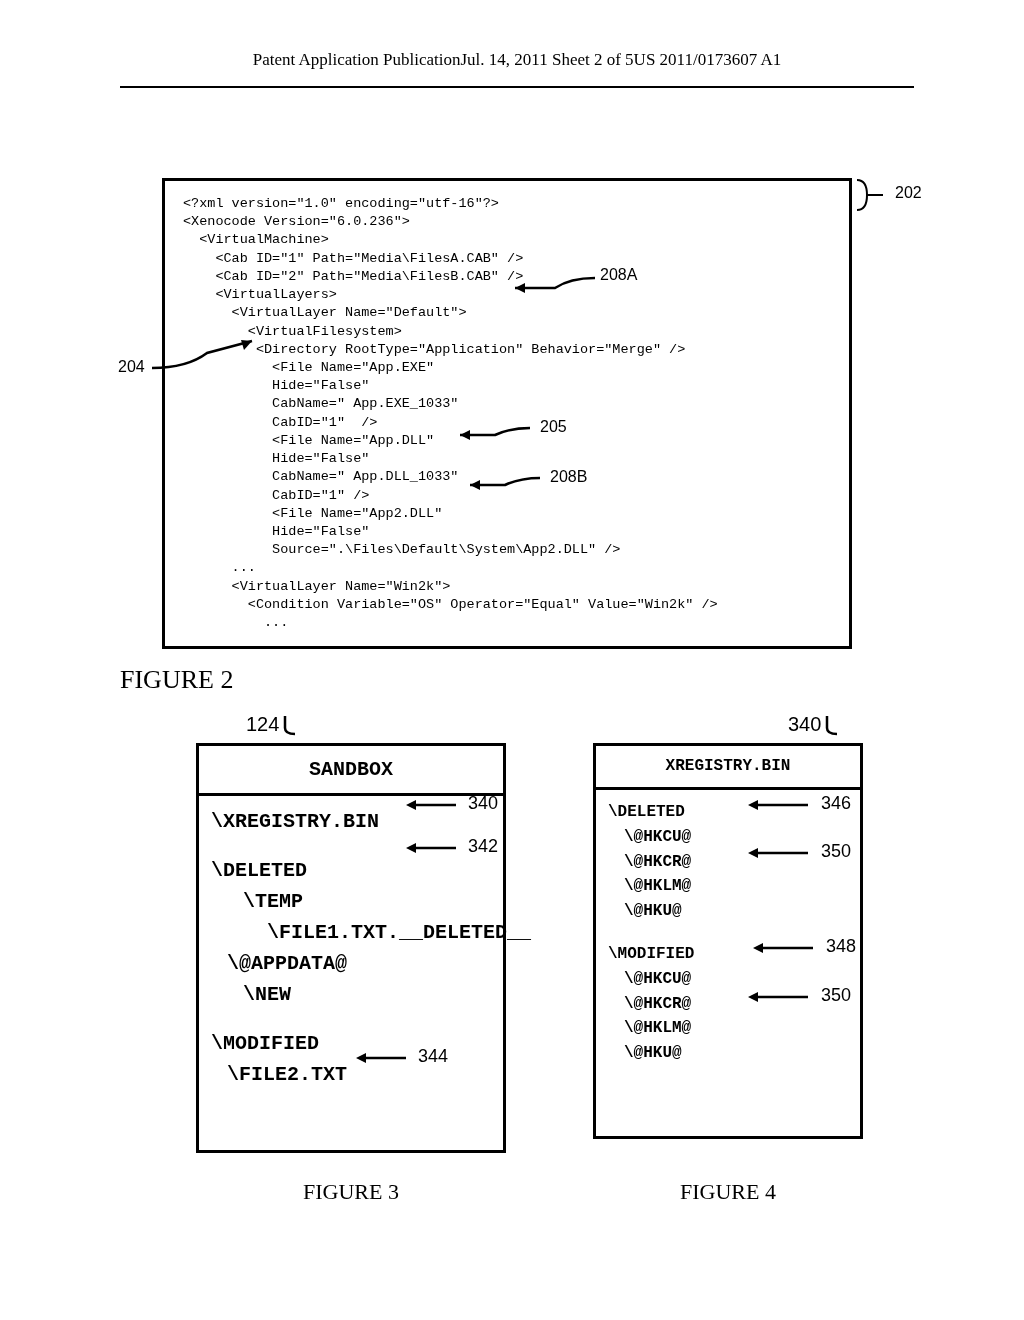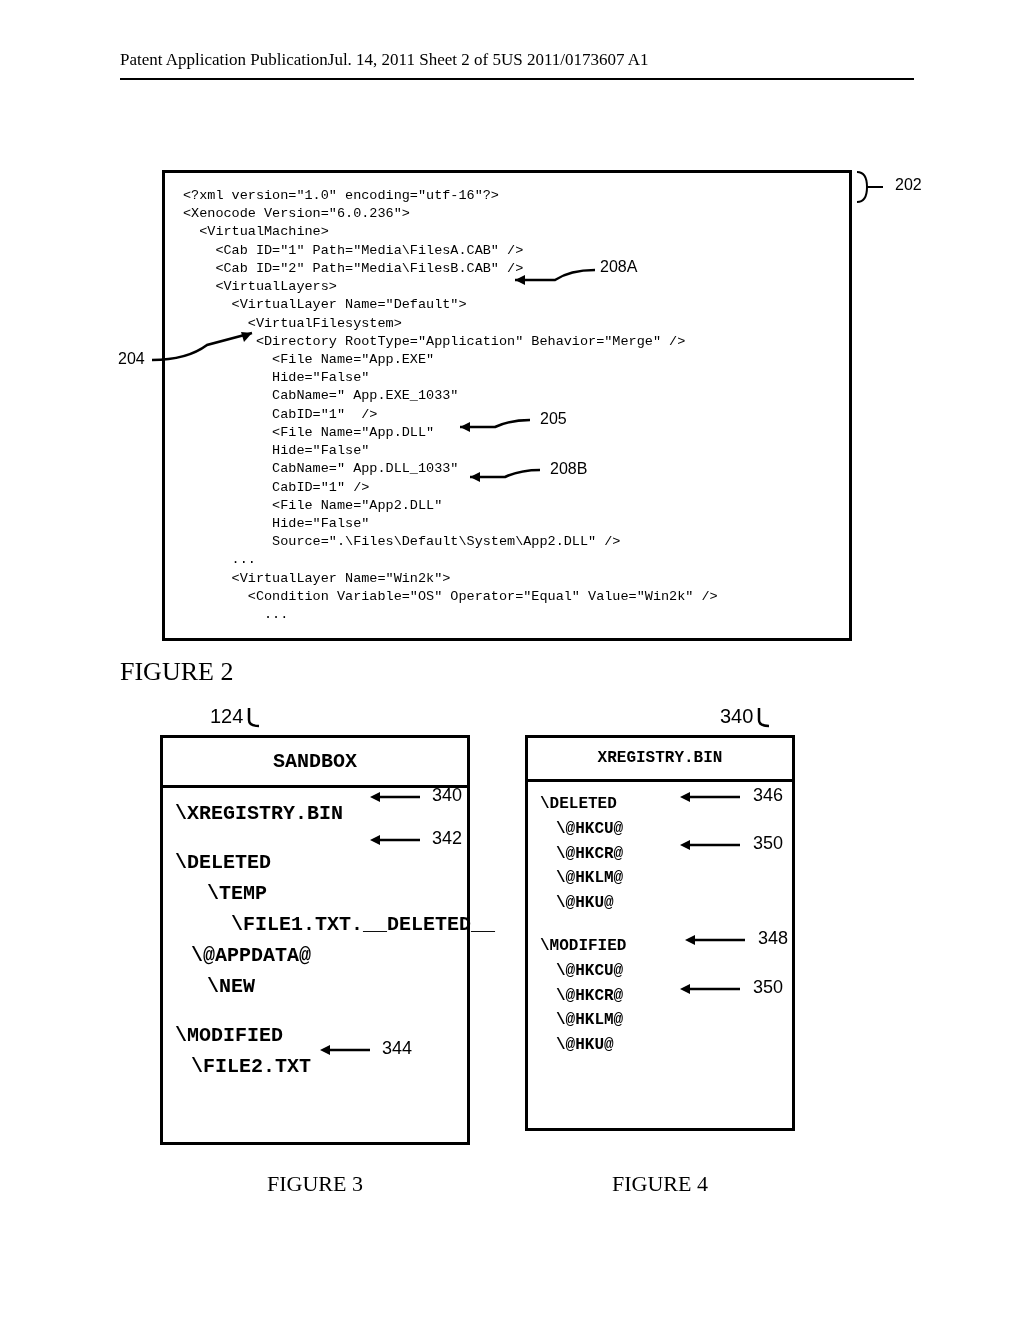--- a/index.html
+++ b/index.html
@@ -1,22 +1,22 @@
 <!DOCTYPE html>
 <html><head>
   <meta charset="utf-8">
   <style>
     * { margin: 0; padding: 0; box-sizing: border-box; }
     body { font-family: "Times New Roman", serif; background: white; width: 1024px; height: 1320px; position: relative; }
     .page { padding: 50px 110px 50px 120px; }
-    .header { display: flex; justify-content: flex-start; font-size: 17px; padding-bottom: 8px; border-bottom: 2px solid black; margin-bottom: 90px; }
+    .header { display: flex; justify-content: center; font-size: 17px; padding-bottom: 16px; border-bottom: 2px solid black; margin-bottom: 90px; }
     .fig2-wrap { position: relative; margin-bottom: 30px; }
     .xml-box { border: 3px solid black; padding: 14px 14px 14px 18px; font-family: "Courier New", monospace; font-size: 13.5px; line-height: 1.35; white-space: pre; width: 690px; margin-left: 42px; position: relative; }
     .fig-caption { font-size: 26px; margin: 16px 0 48px 0; }
-    .bottom-figs { display: flex; gap: 55px; margin-left: 40px; }
+    .bottom-figs { display: flex; gap: 87px; margin-left: 76px; }
     .fig3-wrap, .fig4-wrap { position: relative; }
     .box3 { border: 3px solid black; width: 310px; height: 410px; font-family: "Courier New", monospace; font-size: 20px; font-weight: bold; line-height: 1.55; position: relative; }
     .box4 { border: 3px solid black; width: 270px; height: 396px; font-family: "Courier New", monospace; font-size: 16px; font-weight: bold; line-height: 1.55; position: relative; }
     .box-title { text-align: center; padding: 8px 0; border-bottom: 3px solid black; }
     .box-body { padding: 10px 12px; }
     .ind1 { padding-left: 16px; }
     .ind2 { padding-left: 32px; }
     .ind3 { padding-left: 56px; }
     .gap { height: 18px; }
     .label { position: absolute; font-family: Arial, sans-serif; font-size: 16px; }

